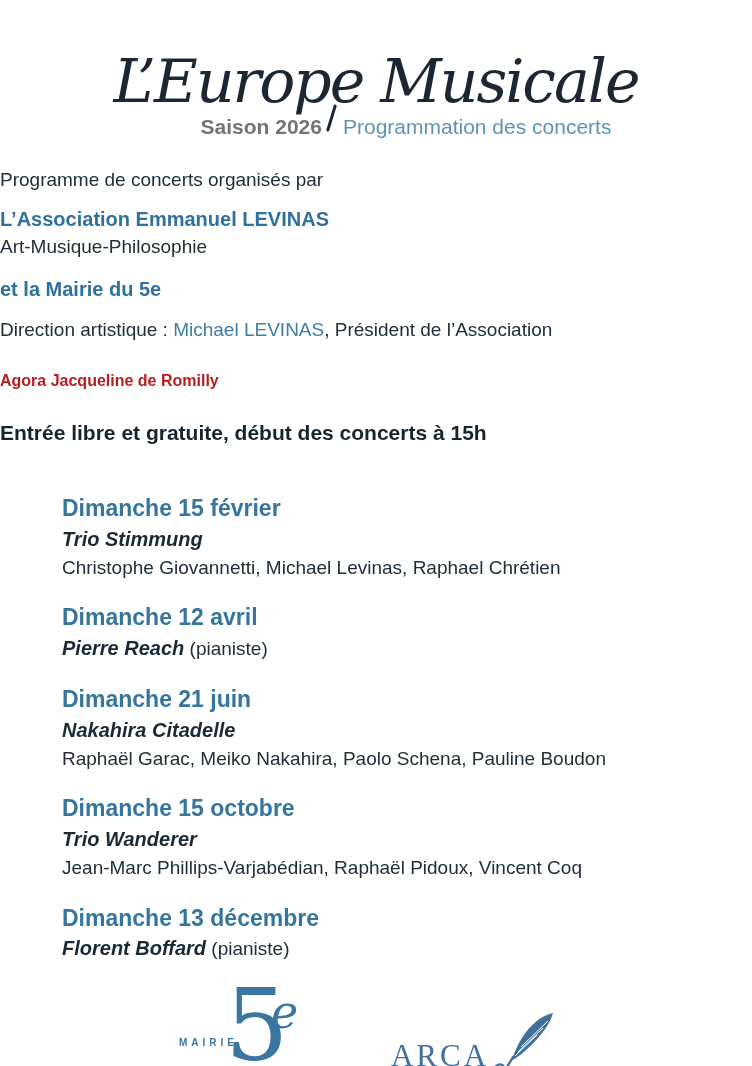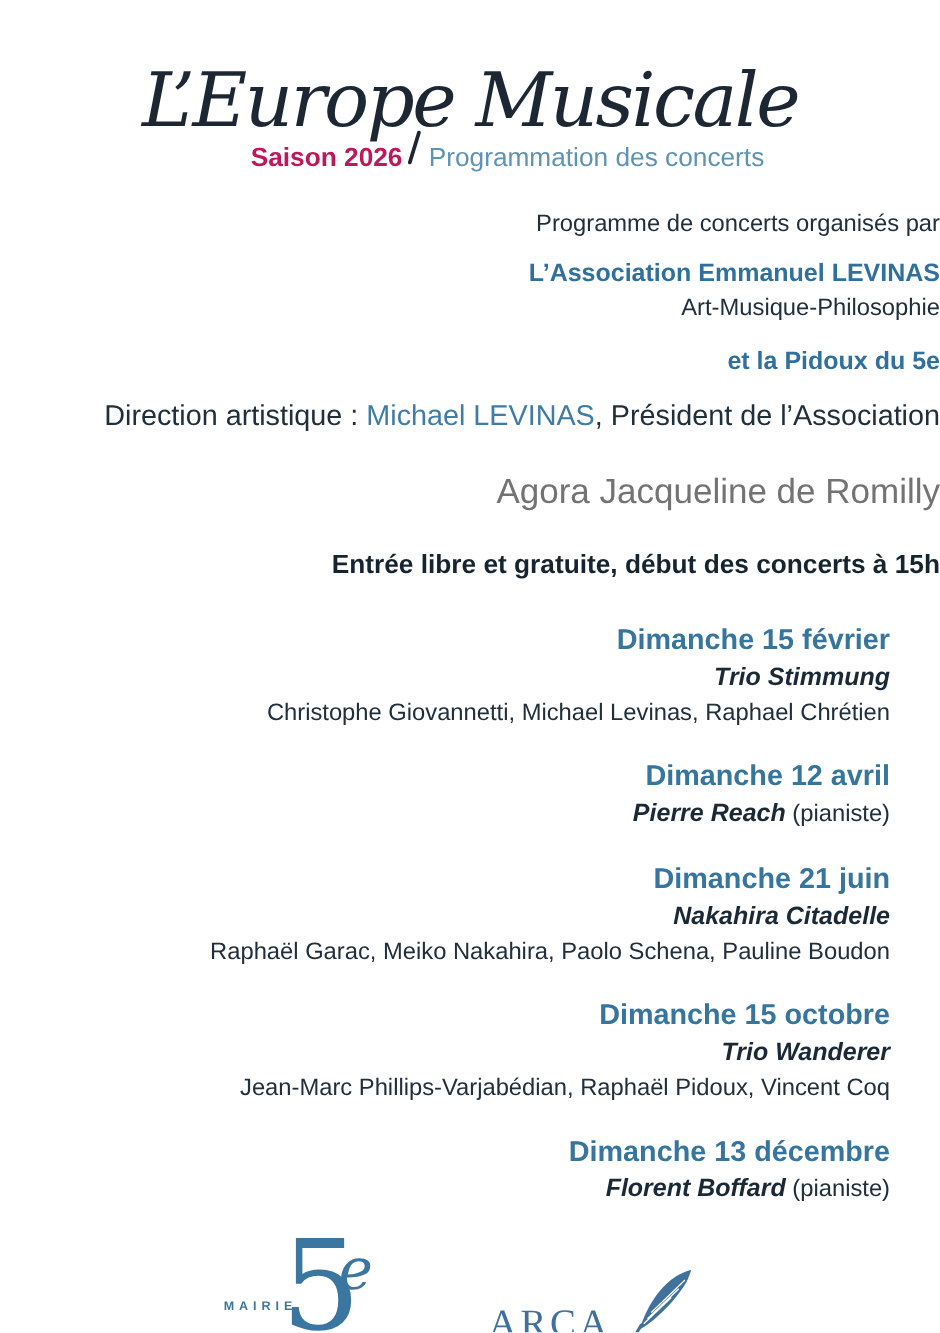--- a/index.html
+++ b/index.html
@@ -31,53 +31,53 @@
   .subtitle-row {
     display: flex;
     justify-content: center;
     align-items: center;
     margin-top: 2px;
     transform: translateX(30px);
   }
   .season {
     font-weight: bold;
     font-size: 21px;
-    color: #be185d;
+    color: #737373;
   }
   .descender {
     width: 3px;
     height: 28px;
     background: #1C2733;
     transform: rotate(17deg);
     margin: -14px 10px 4px 8px;
     border-radius: 2px;
   }
   .subtitle {
     font-size: 21px;
     color: #5E93B5;
   }
 
   
-  .intro { text-align: right; padding-left: 27px; }
+  .intro { text-align: left; }
   .intro p { margin: 0; }
   .line-organise { margin-top: 30px !important; font-size: 19px; }
   .association   { margin-top: 17px !important; font-size: 20px; font-weight: bold; color: #2F719C; }
   .association-sub { margin-top: 5px !important; font-size: 19px; }
   .mairie-line   { margin-top: 20px !important; font-size: 20px; font-weight: bold; color: #2F719C; }
-  .direction     { margin-top: 18px !important; font-size: 23px; }
+  .direction     { margin-top: 18px !important; font-size: 19px; }
   .direction .dir-name { color: #3F7CA6; }
-  .venue         { margin-top: 31px !important; font-size: 28px; font-weight: normal; color: #737373; }
+  .venue         { margin-top: 31px !important; font-size: 16px; font-weight: bold; color: #b91c1c; }
   .venue-sub     { margin-top: 5px !important; font-size: 19px; }
   .notice        { margin-top: 31px !important; font-size: 21px; font-weight: bold; color: #16242F; }
 
   
   .concerts {
-    margin-top: 34px;
+    margin-top: 50px;
+    padding-left: 62px;
     padding-right: 40px;
-    text-align: right;
   }
   .concert { margin-bottom: 25px; }
   .concert h2 {
     margin: 0;
     font-size: 23px;
     font-weight: bold;
     color: #36759E;
     line-height: 1.2;
   }
   .concert .ensemble {
@@ -166,21 +166,21 @@
   <div class="subtitle-row">
     <span class="season">Saison 2026</span>
     <span class="descender"></span>
     <span class="subtitle">Programmation des concerts</span>
   </div>
 
   <div class="intro">
     <p class="line-organise">Programme de concerts organisés par</p>
     <p class="association">L’Association Emmanuel LEVINAS</p>
     <p class="association-sub">Art-Musique-Philosophie</p>
-    <p class="mairie-line">et la Pidoux du 5e</p>
+    <p class="mairie-line">et la Mairie du 5e</p>
     <p class="direction"><span>Direction artistique : </span><span class="dir-name">Michael LEVINAS</span><span>, Président de l’Association</span></p>
     <p class="venue">Agora Jacqueline de Romilly</p>
     <p class="notice">Entrée libre et gratuite, début des concerts à 15h</p>
   </div>
 
   <div class="concerts">
 
     <section class="concert">
       <h2>Dimanche 15 février</h2>
       <p class="ensemble"><span class="ens-name">Trio Stimmung</span></p>

